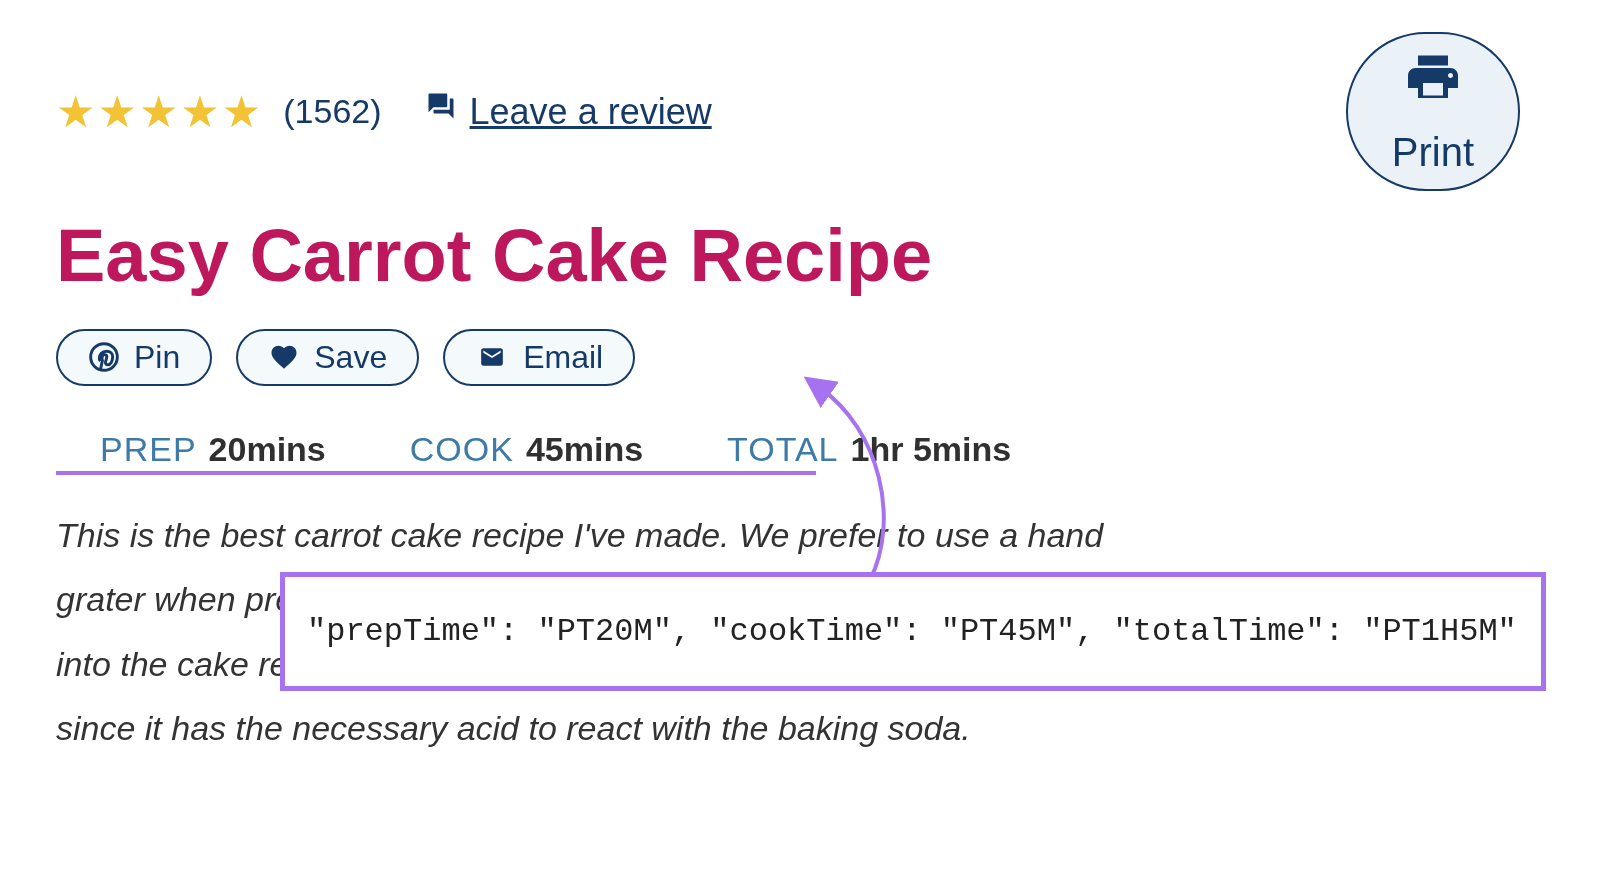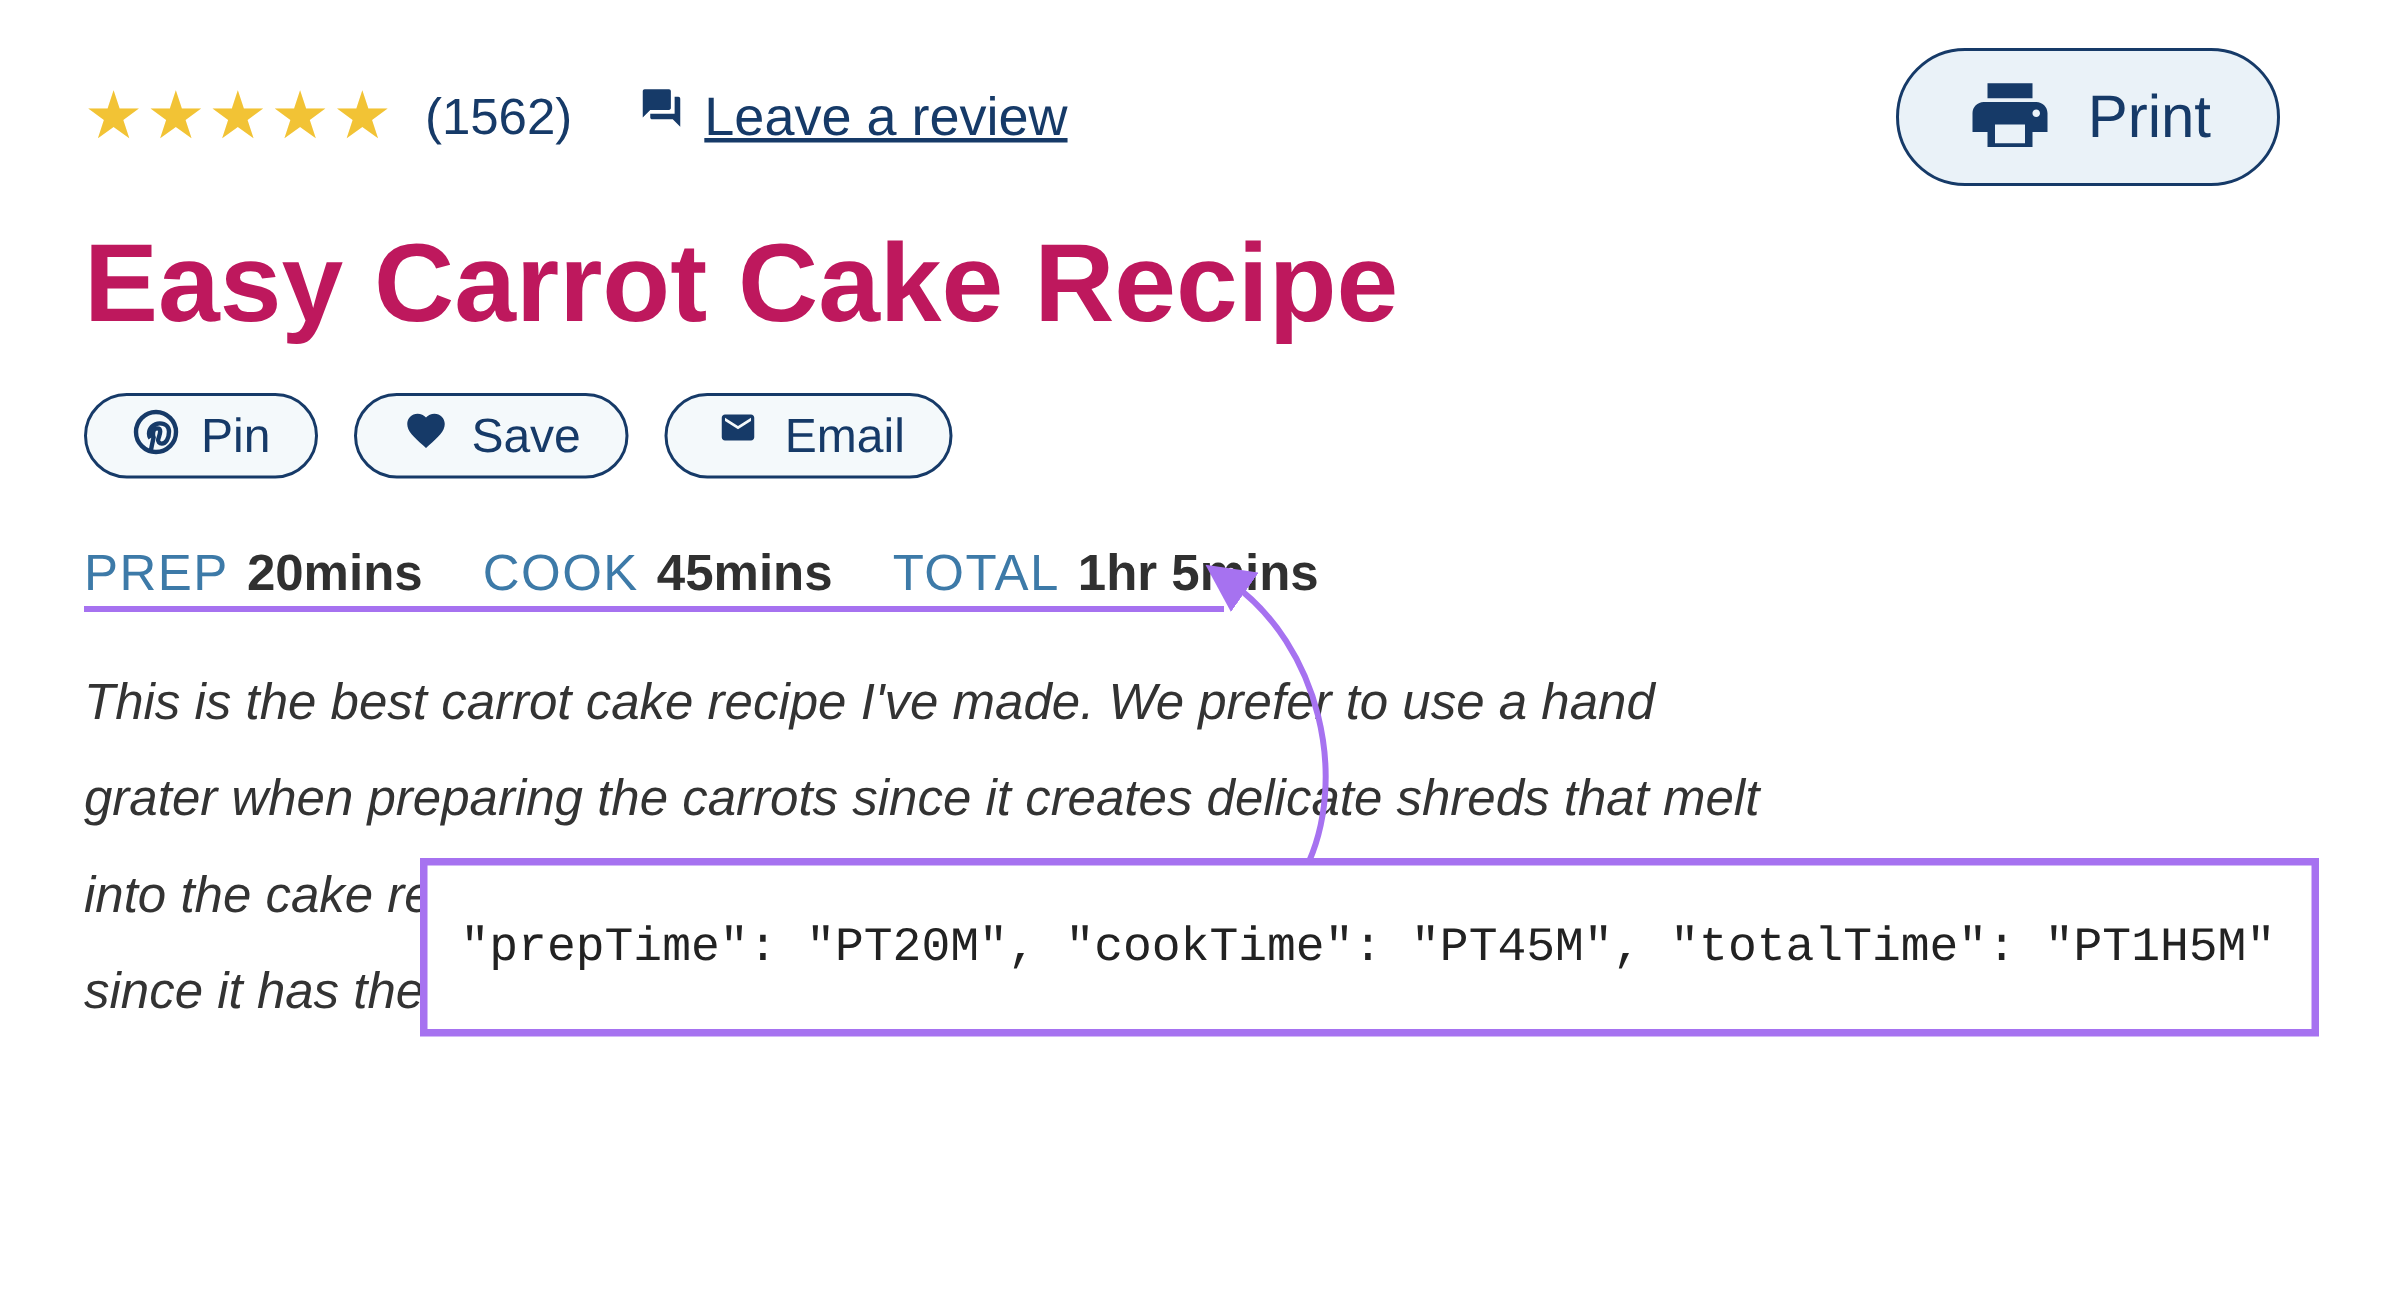--- a/index.html
+++ b/index.html
@@ -60,60 +60,62 @@
     display: inline-flex;
     align-items: center;
     gap: 22px;
     background: #eaf2f8;
     border: 2px solid #163a68;
     border-radius: 999px;
     padding: 14px 44px;
     cursor: pointer;
     color: #163a68;
     font-size: 40px;
+    flex-direction: column;
   }
   .print-icon {
     color: #163a68;
     display: inline-flex;
   }
   h1.recipe-title {
     color: #be185d;
     font-weight: 700;
     font-size: 74px;
     margin: 26px 0 34px 0;
     line-height: 1.05;
   }
   .action-row {
     display: flex;
     gap: 24px;
     margin-bottom: 44px;
   }
   .action-pill {
     display: inline-flex;
+    align-items: center;
     gap: 14px;
     border: 2px solid #163a68;
     border-radius: 999px;
     padding: 8px 30px;
     background: #f4f9fb;
     color: #163a68;
     font-size: 32px;
     cursor: pointer;
   }
   .action-icon {
     display: inline-flex;
     color: #163a68;
   }
   .times-row {
     display: flex;
     gap: 40px;
     font-size: 34px;
     margin-bottom: 2px;
     position: relative;
   }
-  .time-block { display: inline-flex; gap: 12px; }
+  .time-block { display: inline-flex; gap: 12px; margin-left: 44px; }
   .time-label { color: #3d7aa8; font-weight: 500; letter-spacing: 1px; }
   .time-value { color: #303030; font-weight: bold; }
   .times-underline {
     width: 760px;
     height: 0;
     border-bottom: 4px solid #a672f0;
     margin-top: 2px;
     margin-bottom: 28px;
   }
   .description {

